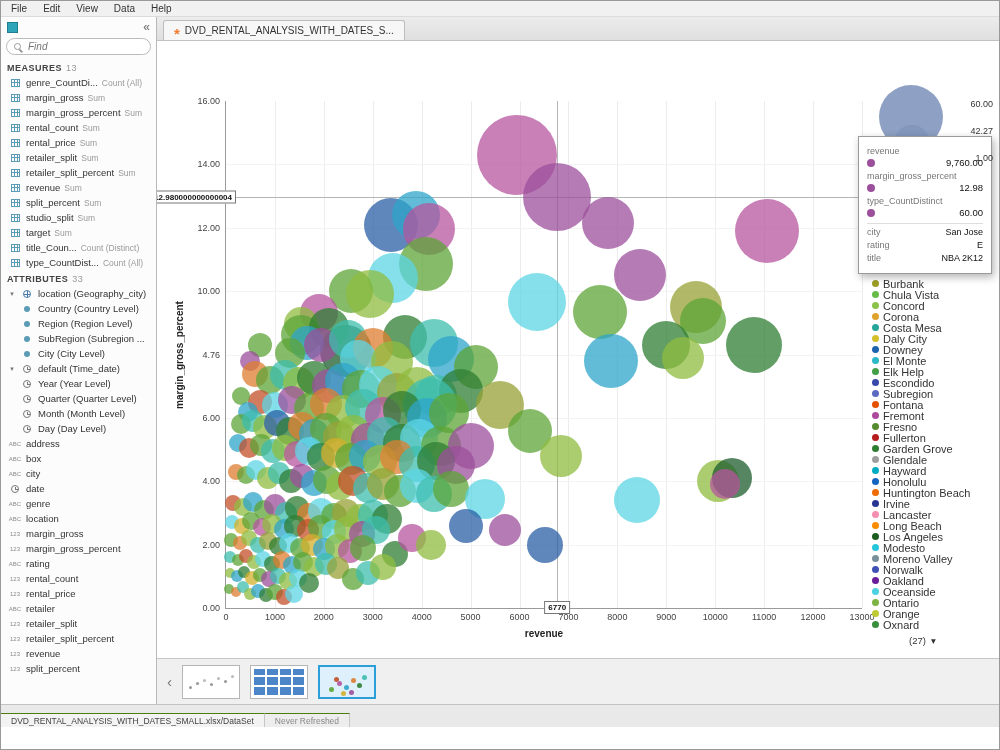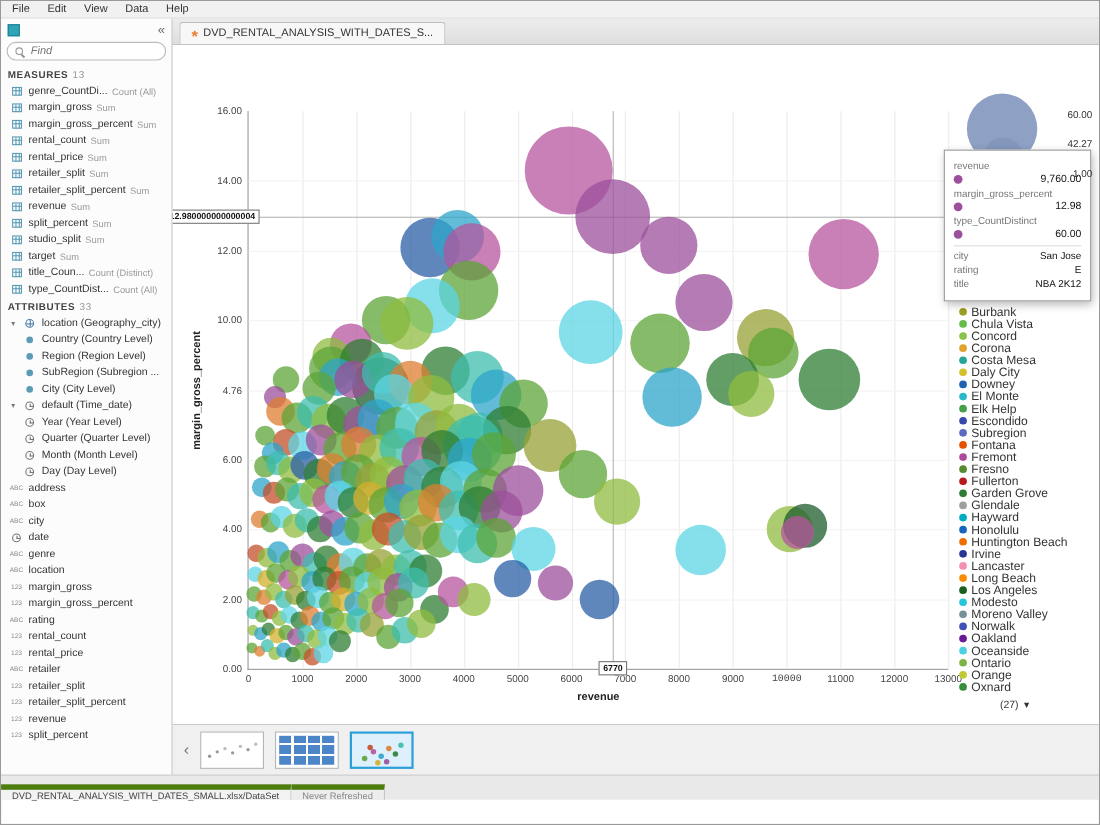--- a/index.html
+++ b/index.html
@@ -85,21 +85,21 @@
   .tchev{color:#777;font-size:15px;cursor:pointer}
   .thumb{width:58px;height:34px;background:#fff;border:1px solid #b5b5b5;position:relative;cursor:pointer}
   .thumb.selected{border:2px solid #2d9fd8;background:#ddf0fb}
   .th-grid{position:absolute;inset:3px;background-image:repeating-linear-gradient(0deg,#4d86c8 0 8px,#fff 8px 10px),repeating-linear-gradient(90deg,#4d86c8 0 11px,#fff 11px 13px);background-blend-mode:lighten}
   .th-tr:before{content:"";position:absolute;left:6px;top:20px;width:3px;height:3px;border-radius:50%;background:#999;
     box-shadow:7px -4px 0 #999,14px -7px 0 #bbb,21px -3px 0 #999,28px -9px 0 #bbb,35px -6px 0 #999,42px -11px 0 #bbb}
   .th-sc:before{content:"";position:absolute;left:9px;top:20px;width:5px;height:5px;border-radius:50%;background:#5ca437;opacity:.9;
     box-shadow:8px -6px 0 #b5559e,15px -2px 0 #2ea4c9,22px -9px 0 #de7e30,28px -4px 0 #2f7e33,12px 4px 0 #d3b02c,20px 3px 0 #9c4f9b,33px -12px 0 #3dbdae,5px -10px 0 #c44f2a}
   
   .statusbar{height:23px;background:#e9e9e9;border-top:1px solid #c2c2c2;display:flex;align-items:flex-end}
-  .sb-seg{height:14px;display:flex;align-items:center;padding:0 10px;font-size:8.5px;color:#444;background:#f3f3f3;border-right:1px solid #c6c6c6;border-top:5px solid #4d7c0f}
+  .sb-seg{height:14px;display:flex;align-items:center;padding:0 10px;font-size:8.5px;color:#444;background:#f3f3f3;border-right:1px solid #c6c6c6;border-top:1px solid #4d7c0f}
   .sb-seg.dim{color:#888;background:#ededed}
 </style>
 </head>
 <body>
 
 <div class="app">
 
   <div class="menubar">
       <div class="mi">File</div>
       <div class="mi">Edit</div>
@@ -377,21 +377,21 @@
             <div class="xtick" style="left: 38.4615%;">5000</div>
             <div class="gv" style="left: 46.1538%;"></div>
             <div class="xtick" style="left: 46.1538%;">6000</div>
             <div class="gv" style="left: 53.8462%;"></div>
             <div class="xtick" style="left: 53.8462%;">7000</div>
             <div class="gv" style="left: 61.5385%;"></div>
             <div class="xtick" style="left: 61.5385%;">8000</div>
             <div class="gv" style="left: 69.2308%;"></div>
             <div class="xtick" style="left: 69.2308%;">9000</div>
             <div class="gv" style="left: 76.9231%;"></div>
-            <div class="xtick" style="left: 76.9231%; font-family: Liberation Mono, monospace;">10000</div>
+            <div class="xtick" style="left: 76.9231%;">10000</div>
             <div class="gv" style="left: 84.6154%;"></div>
             <div class="xtick" style="left: 84.6154%;">11000</div>
             <div class="gv" style="left: 92.3077%;"></div>
             <div class="xtick" style="left: 92.3077%;">12000</div>
             <div class="gv" style="left: 100%;"></div>
             <div class="xtick" style="left: 100%;">13000</div>
             <div class="ytick" style="top: 100%;">0.00</div>
             <div class="gh" style="top: 87.5%;"></div>
             <div class="ytick" style="top: 87.5%;">2.00</div>
             <div class="gh" style="top: 75%;"></div>

